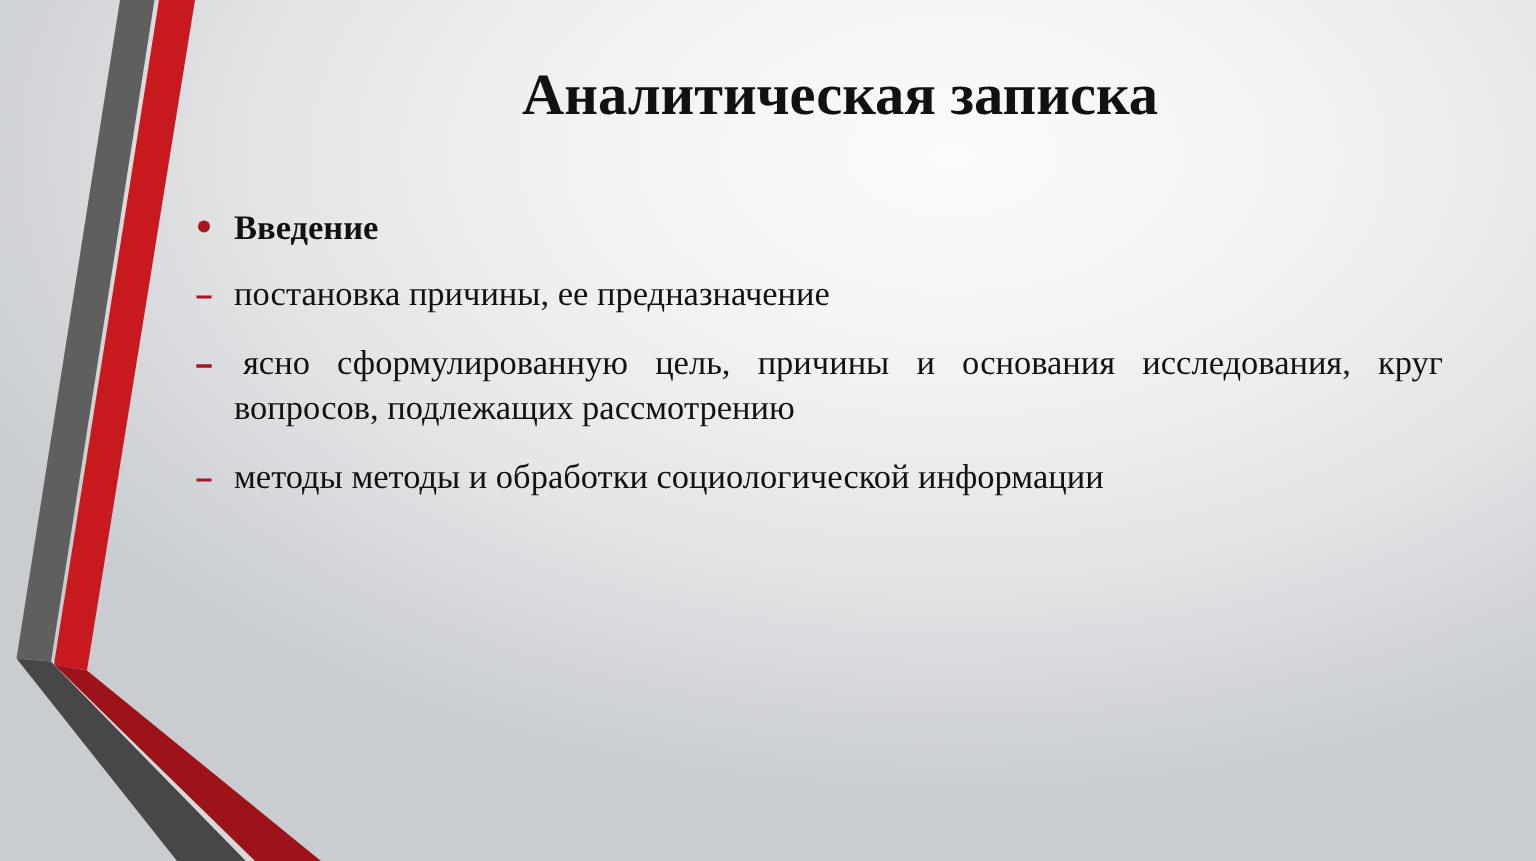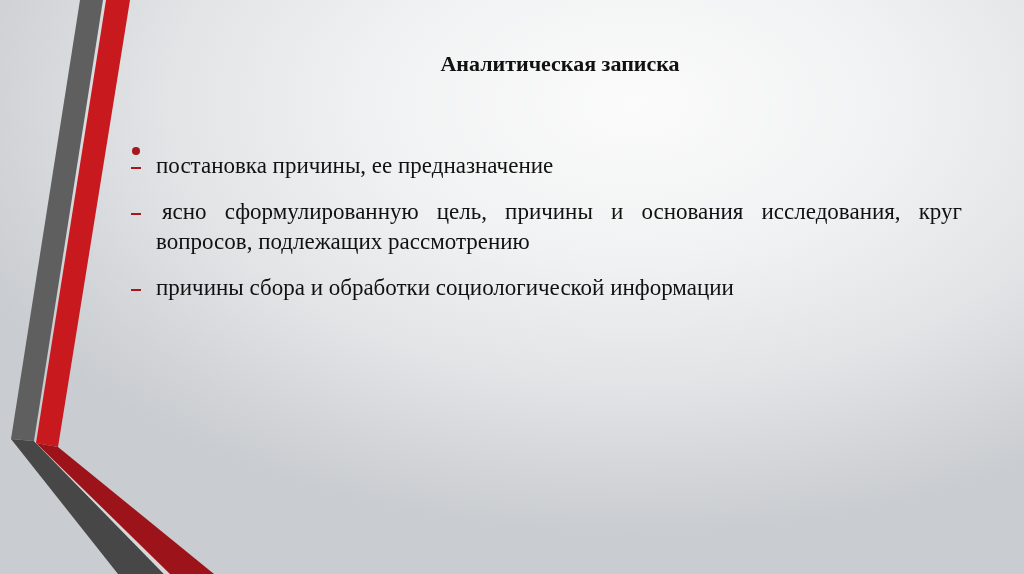--- a/index.html
+++ b/index.html
@@ -28,21 +28,21 @@
       height: 574px;
       pointer-events: none;
     }
     .title {
       position: absolute;
       left: 0;
       right: 0;
       top: 44px;
       margin: 0 0 0 96px;
       text-align: center;
-      font-size: 22px;
+      font-size: 39px;
       font-weight: bold;
       line-height: 40px;
       color: #111111;
     }
     .content {
       position: absolute;
       left: 130px;
       top: 137px;
       width: 832px;
     }
@@ -106,35 +106,36 @@
 
     <polygon points="36,443 58,447 214,574 170,574" fill="#9c1419"></polygon>
   </svg>
 
   <h1 class="title">Аналитическая записка</h1>
 
   <div class="content">
 
     <div class="item heading">
       <span class="marker dot"></span>
+      <span class="text">Введение</span>
     </div>
 
     <div class="item">
       <span class="marker dash"></span>
       <span class="text">постановка причины, ее предназначение</span>
     </div>
 
     <div class="item">
       <span class="marker dash"></span>
     </div>
 
     <div class="item tight-lead">
       <span class="marker dash"></span>
       <span class="text">ясно сформулированную цель, причины и основания исследования, круг вопросов, подлежащих рассмотрению</span>
     </div>
 
     <div class="item">
       <span class="marker dash"></span>
-      <span class="text">причины сбора и обработки социологической информации</span>
+      <span class="text">методы методы и обработки социологической информации</span>
     </div>
 
   </div>
 </div>
 
 </body></html>

